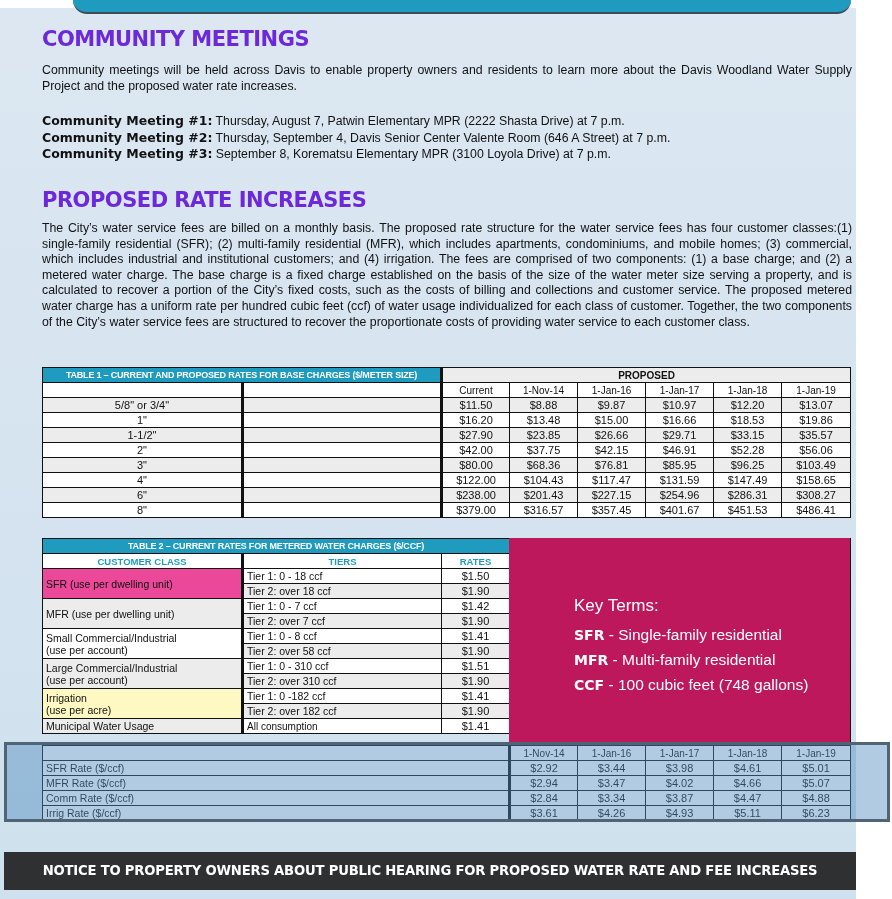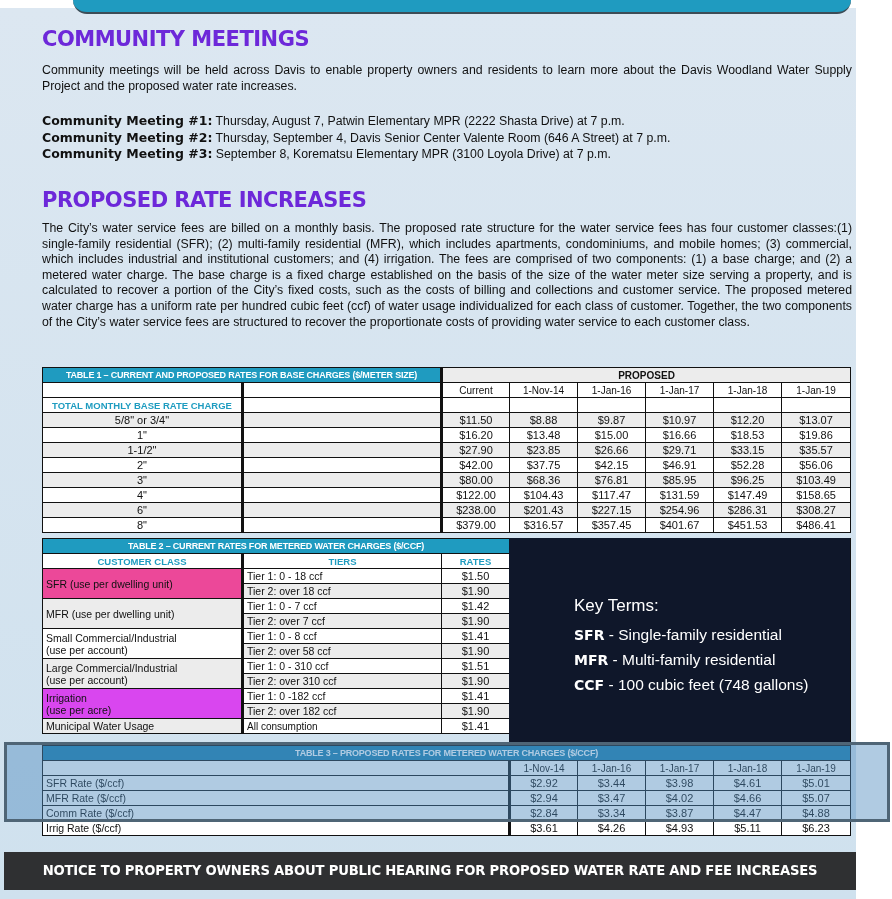--- a/index.html
+++ b/index.html
@@ -46,21 +46,21 @@
   }
   .alt td { background:#ececec; }
   .white td { background:#fff; }
   .thick-l { border-left:3px solid #111 !important; }
   .teal-text { color:#1e9cc0; font-weight:bold; font-size:9.5px !important; }
   .left { text-align:left !important; }
   .right { text-align:right; }
 
   .keyterms {
     position:absolute; left:509px; top:538px; width:341px; height:206px;
-    background:#0f172a; border-right:1px solid #111; color:#fff;
+    background:#be185d; border-right:1px solid #111; color:#fff;
   }
   .keyterms .kt-title { position:absolute; left:65px; top:58px; font-size:17px; }
   .keyterms .kt-line { position:absolute; left:65px; font-size:15.5px; white-space:nowrap; }
   .keyterms .kt-line b { font-family:"DejaVu Sans", sans-serif; font-size:14px; }
 
   .footer {
     position:absolute; left:4px; top:852px; width:852px; height:38px;
     background:#2f3032; color:#fff; text-align:center;
     font-family:"DejaVu Sans", sans-serif; font-weight:bold; font-size:13.2px; line-height:38px;
     letter-spacing:-0.2px;
@@ -107,30 +107,20 @@
       <tr class="white">
         <td></td>
         <td class="thick-l"></td>
         <td class="thick-l" style="font-size:10px">Current</td>
         <td class="" style="font-size:10px">1-Nov-14</td>
         <td class="" style="font-size:10px">1-Jan-16</td>
         <td class="" style="font-size:10px">1-Jan-17</td>
         <td class="" style="font-size:10px">1-Jan-18</td>
         <td class="" style="font-size:10px">1-Jan-19</td>
       </tr>
-      <tr class="white">
-        <td class="teal-text">TOTAL MONTHLY BASE RATE CHARGE</td>
-        <td class="thick-l"></td>
-        <td class="thick-l"></td>
-        <td class=""></td>
-        <td class=""></td>
-        <td class=""></td>
-        <td class=""></td>
-        <td class=""></td>
-      </tr>
       <tr class="alt">
         <td>5/8" or 3/4"</td>
         <td class="thick-l"></td>
         <td class="thick-l">$11.50</td>
         <td class="">$8.88</td>
         <td class="">$9.87</td>
         <td class="">$10.97</td>
         <td class="">$12.20</td>
         <td class="">$13.07</td>
       </tr>
@@ -262,21 +252,21 @@
           <div>(use per account)</div>
         </td>
         <td class="left thick-l" style="font-size:10.5px">Tier 1: 0 - 310 ccf</td>
         <td class="right">$1.51</td>
       </tr>
       <tr class="alt">
         <td class="left thick-l" style="font-size:10.5px">Tier 2: over 310 ccf</td>
         <td class="right">$1.90</td>
       </tr>
       <tr class="white">
-        <td class="left" rowspan="2" style="background:#d946ef;line-height:12px;font-size:10.5px">
+        <td class="left" rowspan="2" style="background:#fef9c3;line-height:12px;font-size:10.5px">
           <div>Irrigation</div>
           <div>(use per acre)</div>
         </td>
         <td class="left thick-l" style="font-size:10.5px">Tier 1: 0 -182 ccf</td>
         <td class="right">$1.41</td>
       </tr>
       <tr class="alt">
         <td class="left thick-l" style="font-size:10.5px">Tier 2: over 182 ccf</td>
         <td class="right">$1.90</td>
       </tr>
@@ -304,23 +294,20 @@
     <col style="width:200px">
       <col style="width:199px">
       <col style="width:68px">
     <col style="width:68px">
       <col style="width:68px">
       <col style="width:68px">
       <col style="width:68px">
       <col style="width:69px">
   </colgroup>
   <tbody id="t3body">
-      <tr>
-        <td class="thead-teal" colspan="8" style="background:#1a7fae">TABLE 3 – PROPOSED RATES FOR METERED WATER CHARGES ($/CCF)</td>
-      </tr>
       <tr class="white">
         <td colspan="3"></td>
         <td class="thick-l" style="font-size:10px">1-Nov-14</td>
         <td class="" style="font-size:10px">1-Jan-16</td>
         <td class="" style="font-size:10px">1-Jan-17</td>
         <td class="" style="font-size:10px">1-Jan-18</td>
         <td class="" style="font-size:10px">1-Jan-19</td>
       </tr>
       <tr class="white">
         <td class="left" colspan="3" style="font-size:10.5px">SFR Rate ($/ccf)</td>

